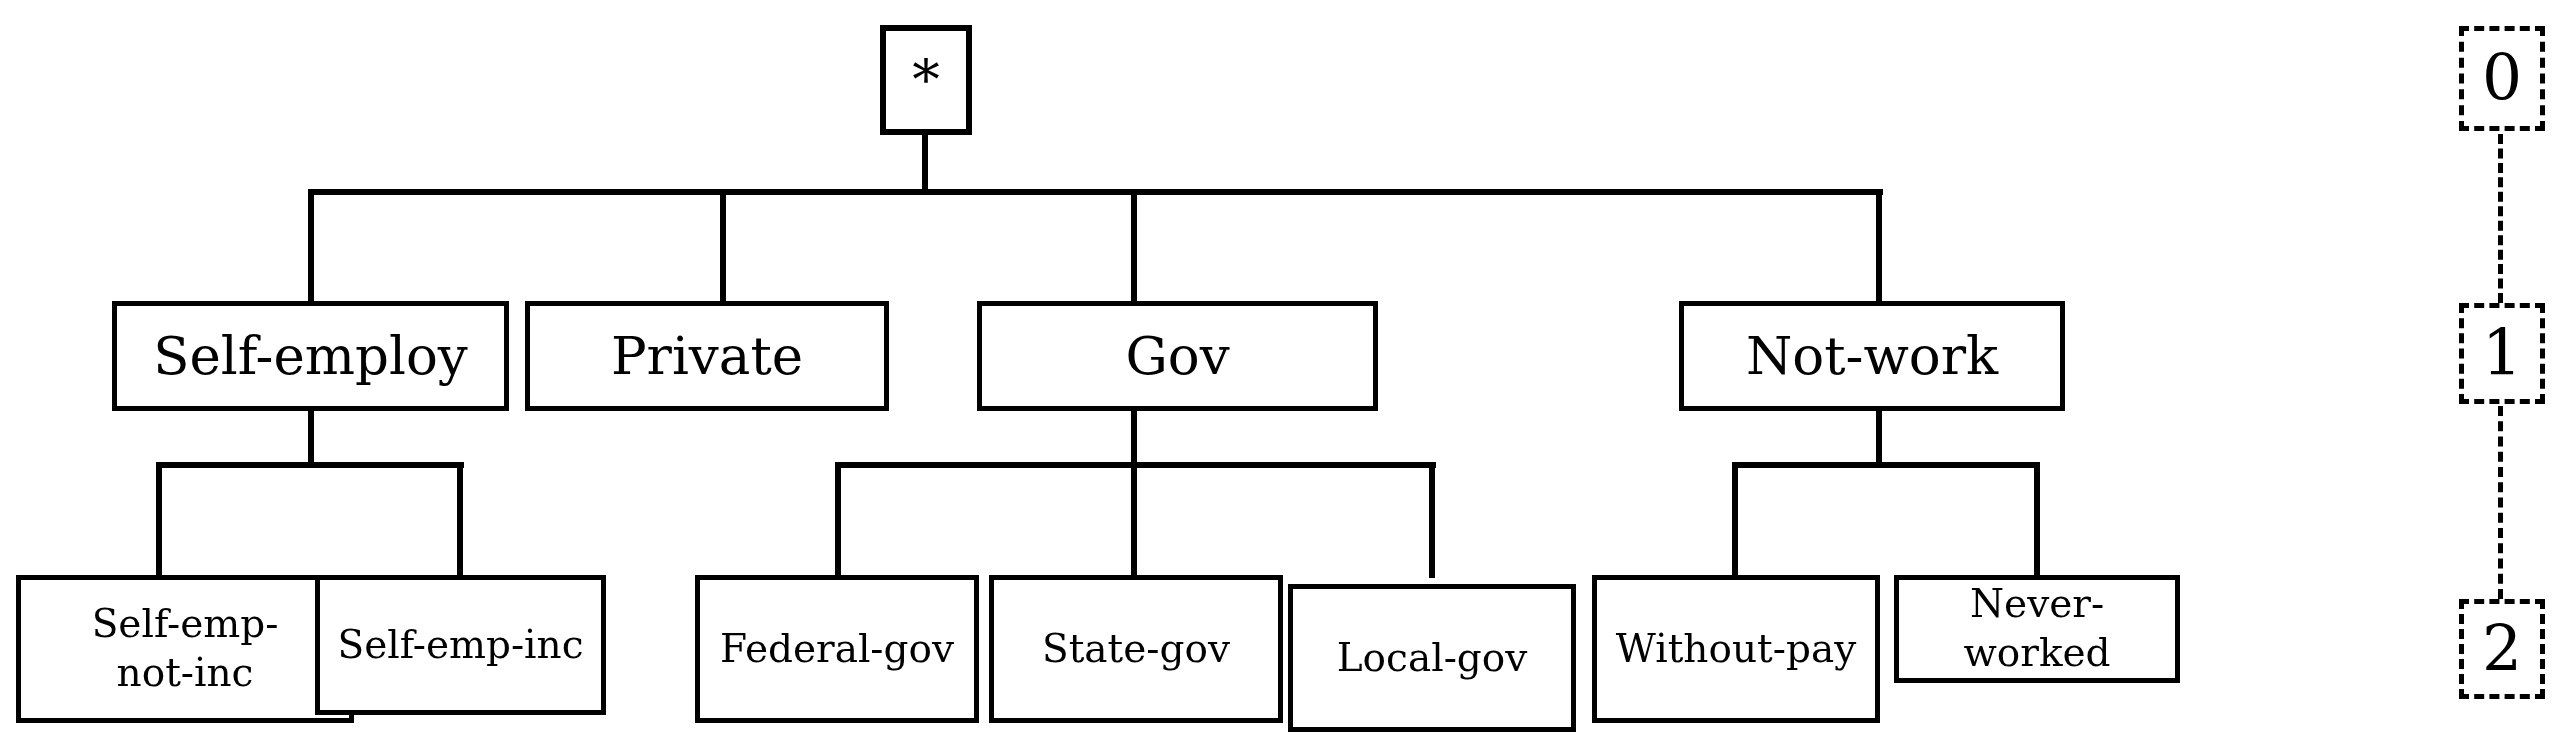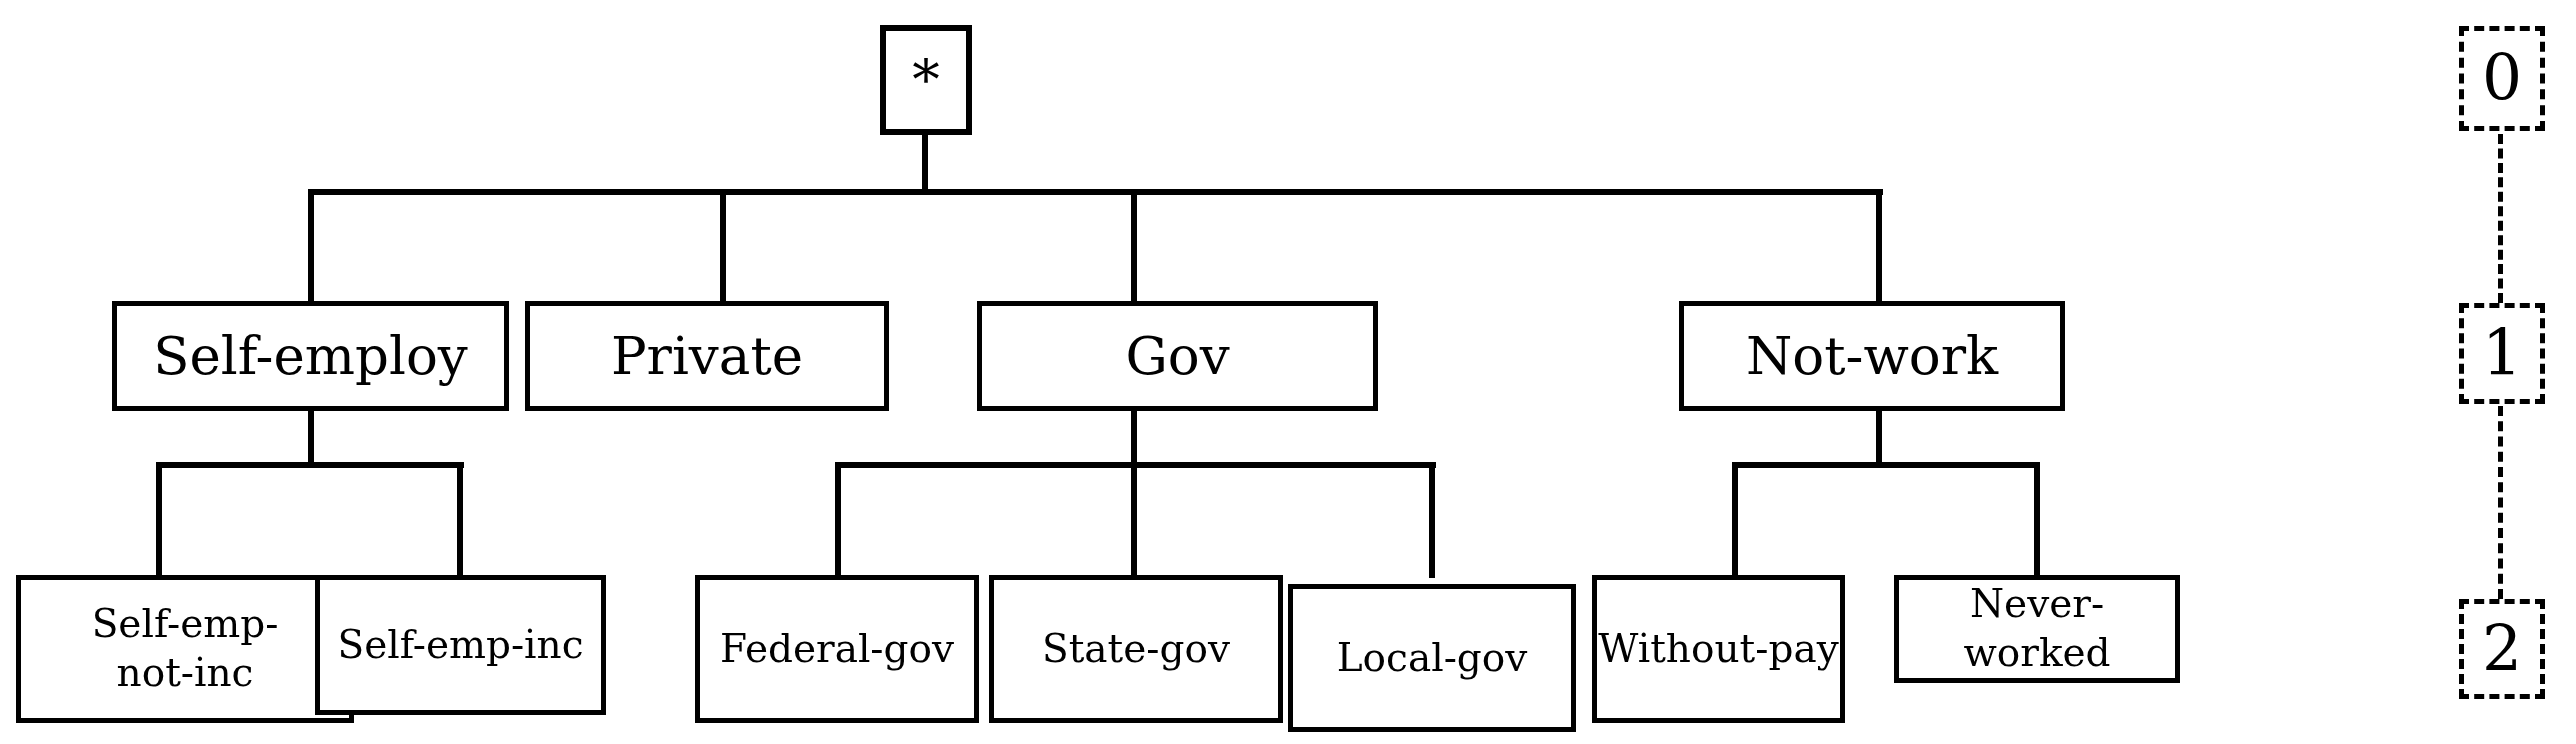--- a/index.html
+++ b/index.html
@@ -116,21 +116,21 @@
   </div>
   <div class="box" style="left:695px; top:575px; width:284px; height:148px;">
     <span class="l2-label">Federal-gov</span>
   </div>
   <div class="box" style="left:989px; top:575px; width:294px; height:148px;">
     <span class="l2-label">State-gov</span>
   </div>
   <div class="box" style="left:1288px; top:575px; width:288px; height:148px;margin-top:9px;">
     <span class="l2-label">Local-gov</span>
   </div>
-  <div class="box" style="left:1592px; top:575px; width:253px; height:148px;">
+  <div class="box" style="left:1592px; top:575px; width:288px; height:148px;">
     <span class="l2-label">Without-pay</span>
   </div>
   <div class="box" style="left:1894px; top:575px; width:286px; height:108px;align-items:center;">
     <span class="l2-label">Never-</span>
     <span class="l2-label">worked</span>
   </div>
 
   <div class="dash-vline" style="left:2498px; top:134px; height:169px;"></div>
   <div class="dash-vline" style="left:2498px; top:406px; height:193px;"></div>
 

